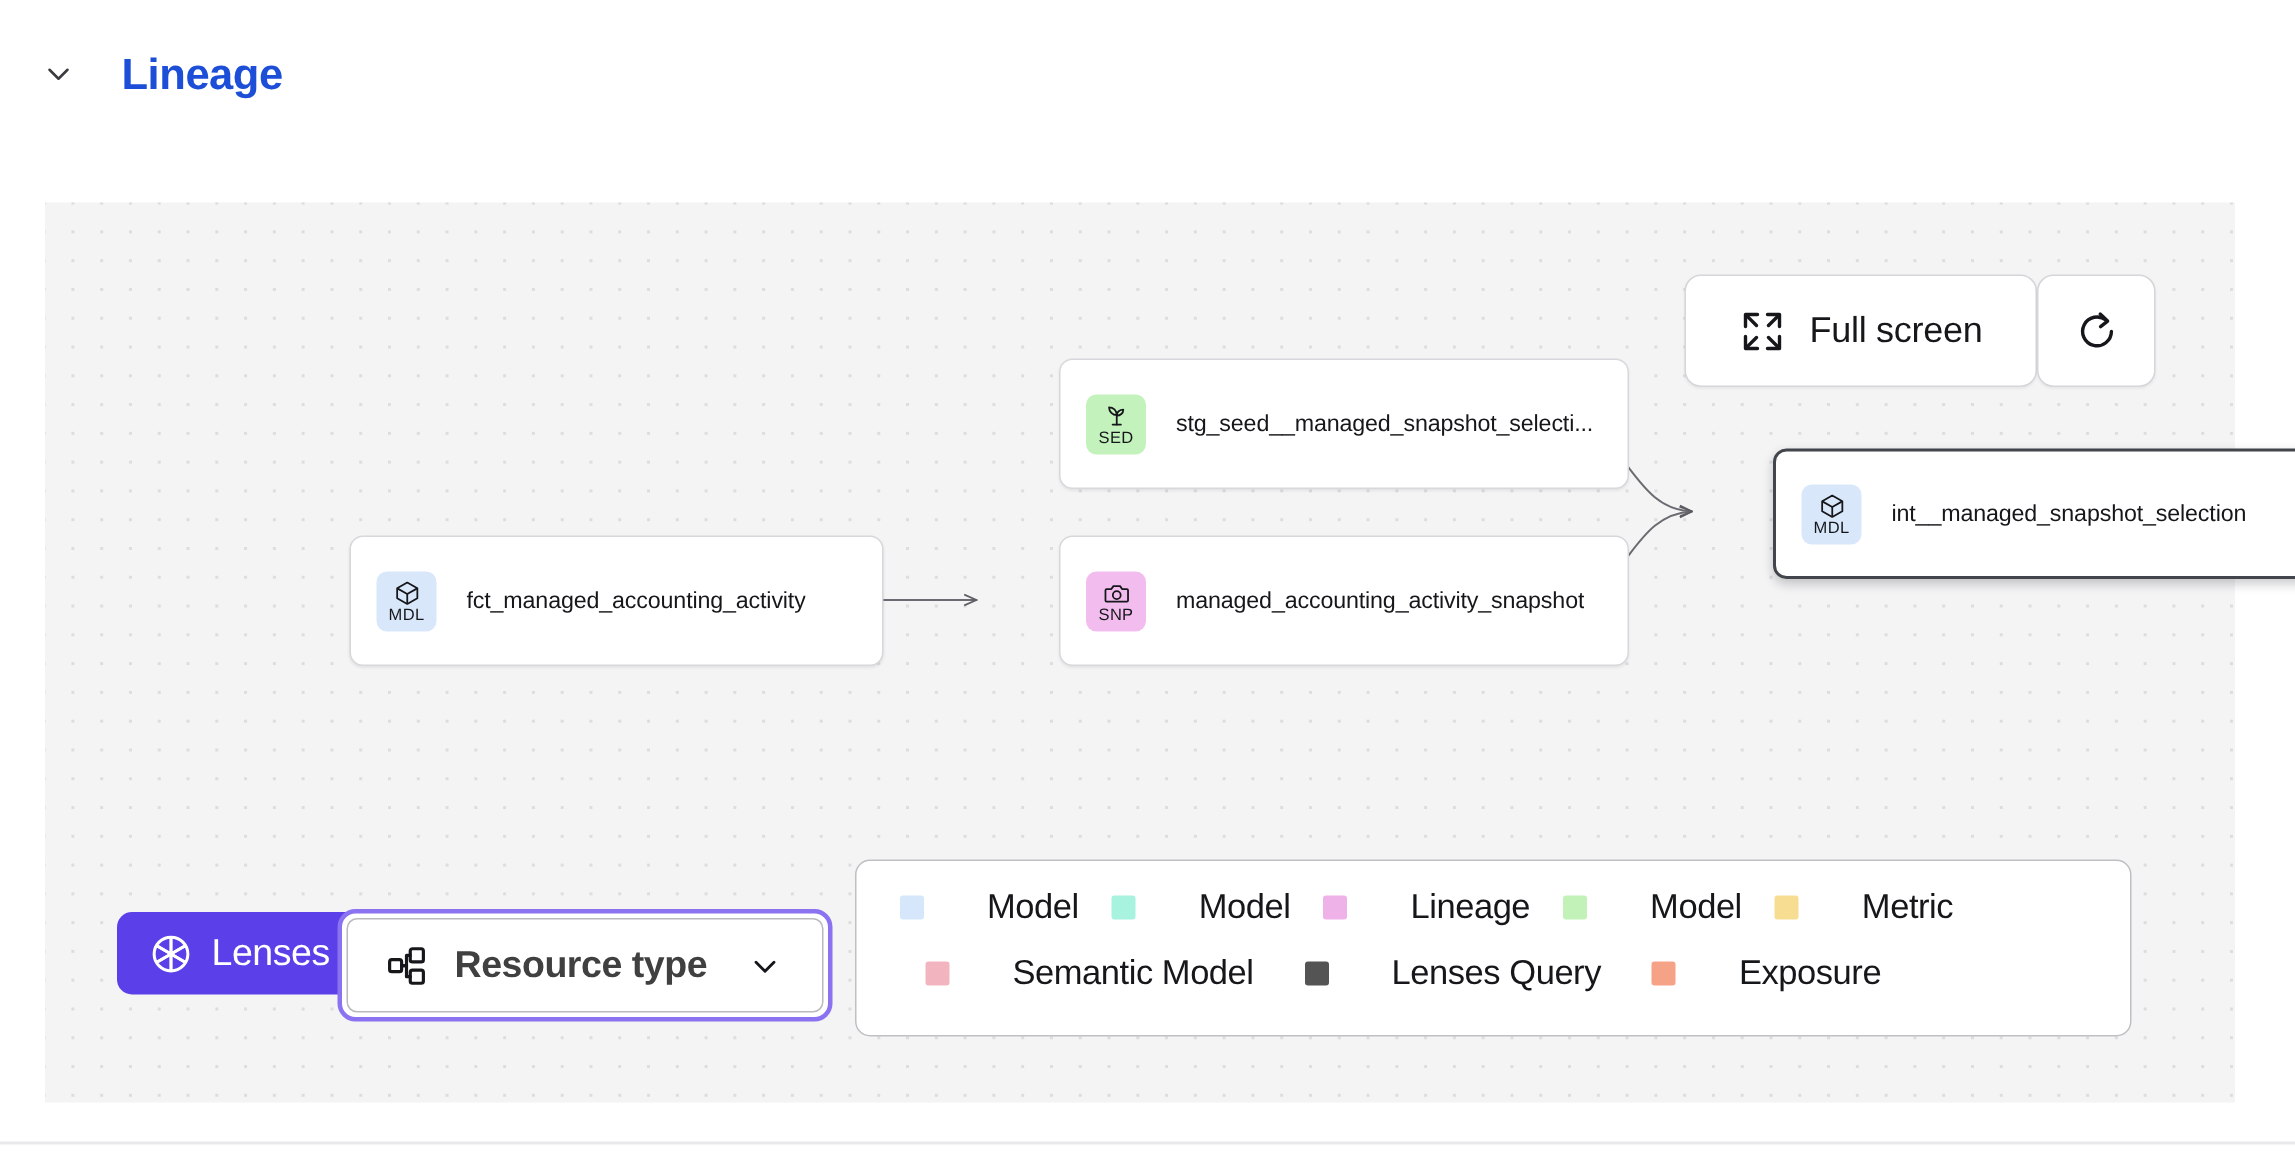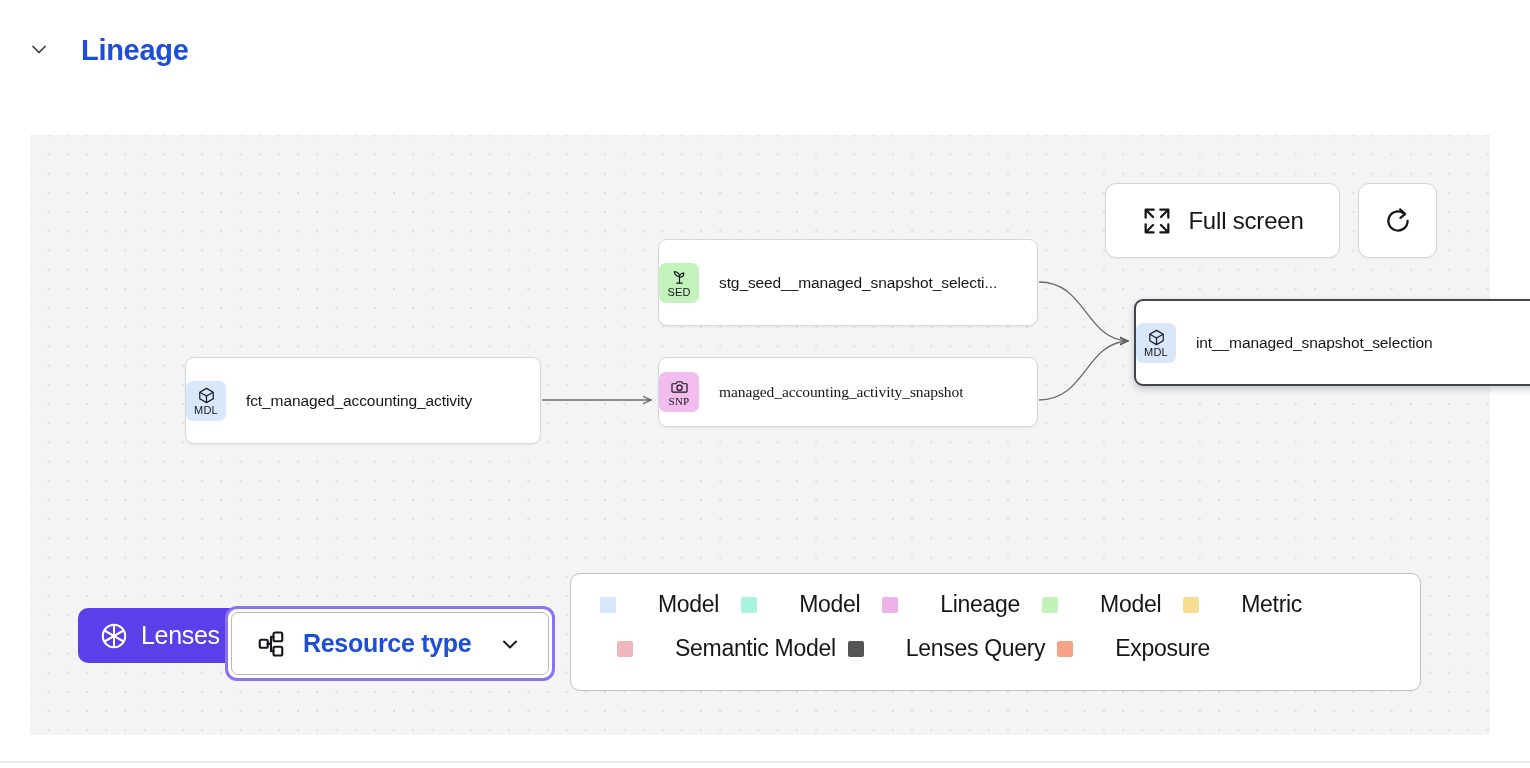--- a/index.html
+++ b/index.html
@@ -55,21 +55,23 @@
   }
 
   
   .node {
     position: absolute;
     background: #ffffff;
     border: 1px solid #d8d8dc;
     border-radius: 9px;
     display: flex;
     align-items: center;
+    padding-left: 17px;
     box-shadow: 0 1px 2px rgba(15, 17, 26, 0.07);
+    margin-left: 48px;
   }
   .node.selected {
     border: 2px solid #43454c;
     box-shadow: 0 3px 7px rgba(15, 17, 26, 0.22);
     z-index: 5;
   }
   .node-badge {
     width: 40px; height: 40px;
     border-radius: 7px;
     flex: 0 0 40px;
@@ -92,25 +94,25 @@
     color: #16171a;
     margin-left: 20px;
     white-space: nowrap;
     overflow: hidden;
     letter-spacing: -0.1px;
   }
 
   
   #node-fct   { left: 155px; top: 222px; width: 356px; height: 87px; }
   #node-seed  { left: 628px; top: 104px; width: 380px; height: 87px; }
-  #node-snap  { left: 628px; top: 222px; width: 380px; height: 70px; font-family: Liberation Serif, serif; }
+  #node-snap  { left: 628px; top: 222px; width: 380px; height: 87px; }
   #node-int   { left: 1104px; top: 164px; width: 430px; height: 87px; }
 
   
-  .toolbar { position: absolute; right: 53px; top: 48px; display: flex; gap: 18px; }
+  .toolbar { position: absolute; right: 53px; top: 48px; display: flex; gap: 0; }
   .btn-toolbar {
     background: #ffffff;
     border: 1px solid #d6d6da;
     border-radius: 11px;
     height: 75px;
     display: flex;
     align-items: center;
     justify-content: center;
     gap: 15px;
     cursor: pointer;
@@ -133,21 +135,21 @@
     background: #ffffff;
     border: 1px solid #bfbfc4;
     border-radius: 10px;
     padding: 17px 0 0 0;
     display: flex;
     flex-direction: column;
     gap: 17px;
   }
   .legend-row { display: flex; align-items: center; }
   .legend-row.row-1 { padding-left: 29px; gap: 22px; }
-  .legend-row.row-2 { padding-left: 46px; gap: 12px; }
+  .legend-row.row-2 { padding-left: 46px; gap: 34px; }
   .legend-item { display: flex; align-items: center; gap: 10px; }
   .legend-swatch { width: 16px; height: 16px; border-radius: 2px; flex: 0 0 16px; }
   .legend-label {
     font-size: 23px;
     color: #16171a;
     letter-spacing: -0.3px;
     white-space: nowrap;
     margin-left: 32px;
   }
 
@@ -188,21 +190,21 @@
     border-radius: 7px;
     display: flex;
     align-items: center;
     gap: 17px;
     padding-left: 24px;
     cursor: pointer;
   }
   .resource-type-label {
     font-size: 25px;
     font-weight: 700;
-    color: #1d4ed8;
+    color: #404040;
     letter-spacing: -0.3px;
   }
   .resource-chevron { margin-left: 11px; display: flex; align-items: center; }
 
   
   .bottom-divider {
     position: absolute;
     left: 0; top: 761px;
     width: 1530px; height: 2px;
     background: #e9e9ec;

